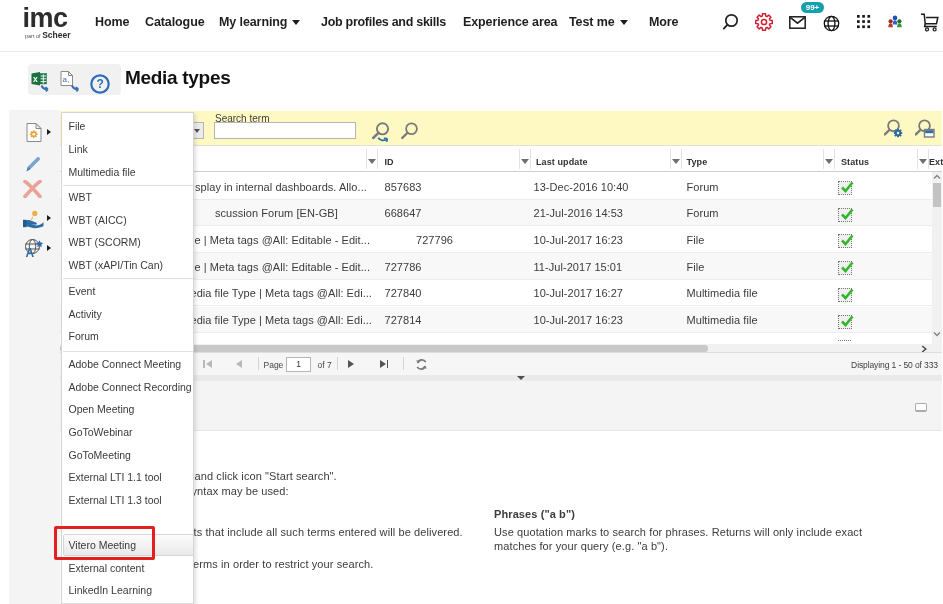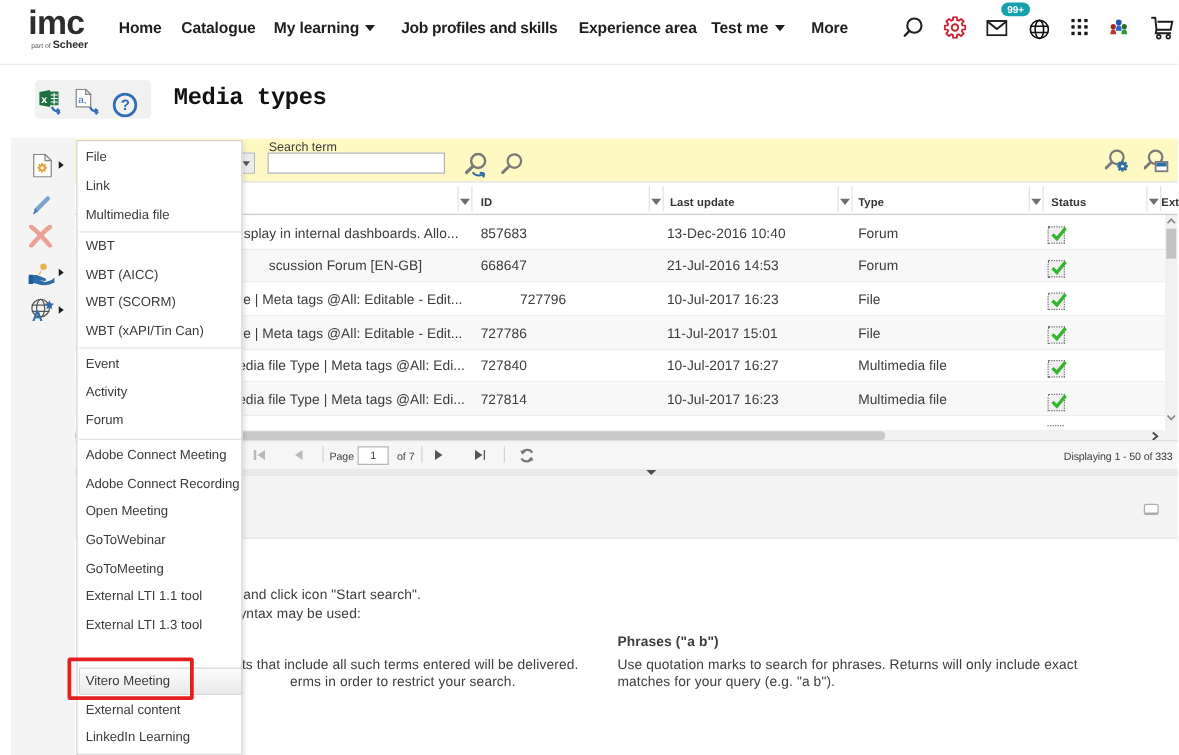--- a/index.html
+++ b/index.html
@@ -115,21 +115,21 @@
   <svg class="abs" style="left:60px;top:19px;" width="23" height="21" viewBox="0 0 23 21">
     <path d="M1 0.5 H8.5 L12.5 4.5 V14.5 H1 Z" fill="#fdfdfd" stroke="#8a8a8a" stroke-width="1"></path>
     <path d="M8.5 0.5 L8.5 4.5 L12.5 4.5 Z" fill="#eee" stroke="#8a8a8a" stroke-width="1"></path>
     <text x="2.6" y="11" font-size="8" fill="#3a6fb7" font-family="Liberation Sans">a,</text>
     <path d="M12 14.5 C13.5 18,15.5 18.5,18.3 18.2 M18.3 18.2 L15.9 16.2 M18.3 18.2 L16.3 20.2" fill="none" stroke="#3a6fb7" stroke-width="2"></path>
   </svg>
   <svg class="abs" style="left:90px;top:21.5px;" width="20" height="20" viewBox="0 0 20 20">
     <circle cx="10" cy="10" r="8.7" fill="none" stroke="#2e6fb5" stroke-width="2.2"></circle>
     <text x="6.6" y="14.2" font-size="12" font-weight="bold" fill="#2e6fb5" font-family="Liberation Sans">?</text>
   </svg>
-  <div class="abs" style="left:139px;top:15px;font-size:19px;font-weight:bold;color:#111;letter-spacing:-0.3px;font-family:Liberation Mono, monospace;">Media types</div>
+  <div class="abs" style="left:125px;top:15px;font-size:19px;font-weight:bold;color:#111;letter-spacing:-0.3px;">Media types</div>
 </div>
 
 <div class="abs" style="left:9px;top:111px;width:932px;height:493px;background:#f4f4f4;"></div>
 <div class="abs" style="left:9px;top:108.5px;width:52px;height:495.5px;background:#f4f4f4;"></div>
 
 <div id="sidebar">
   <svg class="abs" style="left:26px;top:123px;" width="16" height="19" viewBox="0 0 16 19">
     <path d="M1 0.5 H10 L15 5.5 V18.5 H1 Z" fill="#fff" stroke="#8a8a8a" stroke-width="1"></path>
     <path d="M10 0.5 V5.5 H15 Z" fill="#eee" stroke="#8a8a8a" stroke-width="1"></path>
     <g transform="translate(3.5,7) scale(0.47)">
@@ -349,21 +349,21 @@
   <div class="abs" style="left:457px;top:1px;width:0;height:0;border-left:4px solid transparent;border-right:4px solid transparent;border-top:4px solid #4f4f4f;"></div>
 </div>
 
 <div class="abs" style="left:60px;top:381px;width:882px;height:223px;background:#fff;" id="bottom">
   <div class="abs" style="left:0;top:0;width:882px;height:50px;background:#f4f4f4;border-bottom:1px solid #e5e5e5;box-sizing:border-box;"></div>
   <div class="abs" style="left:855px;top:22px;width:10px;height:5.5px;border:1.5px solid #ababab;border-bottom:2.5px solid #ababab;border-radius:2px;background:#fdfdfd;"></div>
   <div id="helptext">
     <div class="help" style="left:134.5px;top:88.5px;">and click icon "Start search".</div>
     <div class="help" style="left:131.5px;top:103.5px;">yntax may be used:</div>
     <div class="help" style="left:133.5px;top:144.5px;">ts that include all such terms entered will be delivered.</div>
-    <div class="help" style="left:133px;top:159px;padding-left:39px;">erms in order to restrict your search.</div>
+    <div class="help" style="left:133px;top:177px;">erms in order to restrict your search.</div>
     <div class="help" style="left:434px;top:126.5px;font-weight:bold;">Phrases ("a b")</div>
     <div class="help" style="left:434px;top:144.5px;">Use quotation marks to search for phrases. Returns will only include exact</div>
     <div class="help" style="left:434px;top:159px;">matches for your query (e.g. "a b").</div>
   </div>
 </div>
 
 <div id="menu">
   <div style="position:absolute;left:0.5px;top:420.5px;width:129px;height:20px;background:linear-gradient(#fcfcfc,#e9e9e9);border:1px solid #d6d6d6;border-radius:2px;"></div>
   <div class="mi" style="top:2.3px;">File</div>
   <div class="mi" style="top:24.9px;">Link</div>

